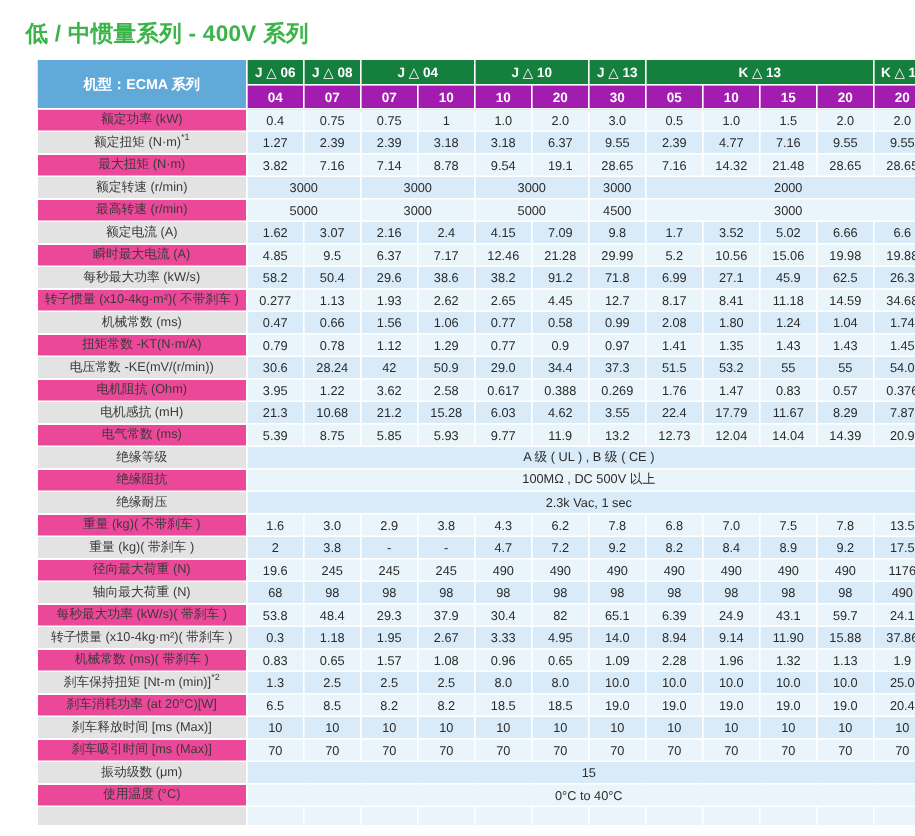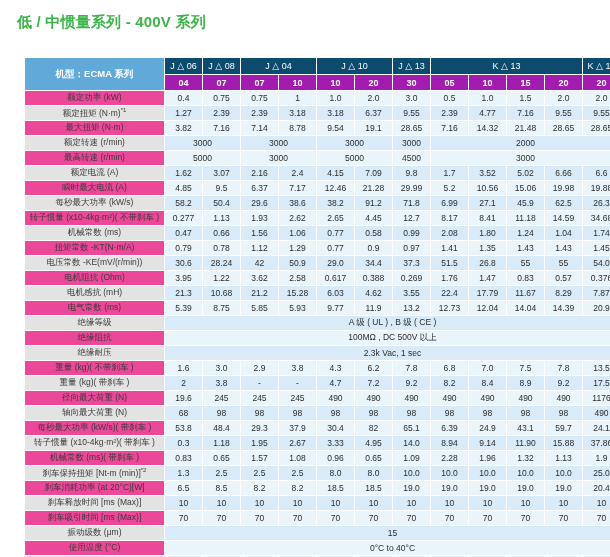--- a/index.html
+++ b/index.html
@@ -1,22 +1,22 @@
 <!DOCTYPE html>
 <html><head>
 <meta charset="utf-8">
 <style>
   html,body { margin:0; padding:0; background:#fff; }
   body { font-family:"Liberation Sans","DejaVu Sans",sans-serif; }
   .page { position:relative; width:610px; height:557px; background:#ffffff; overflow:hidden; }
-  .title { color:#3cb44a; font-weight:bold; font-size:15px; padding:13px 0 25px 17px; letter-spacing:0.2px; }
+  .title { color:#3cb44a; font-weight:bold; font-size:15px; padding:13px 0 7px 17px; letter-spacing:0.2px; }
   table.spec { border-collapse:collapse; margin-left:24px; width:596px; table-layout:fixed; }
   table.spec th, table.spec td { border:1px solid #ffffff; padding:0; text-align:center; vertical-align:middle; }
   th.corner { background:#61a9d9; color:#ffffff; font-weight:bold; font-size:9.5px; }
-  th.group  { background:#0c4a6e; color:#ffffff; font-weight:normal; font-size:9px; height:16px; }
+  th.group  { background:#15803d; color:#ffffff; font-weight:bold; font-size:9px; height:16px; }
   th.subcol { background:#a21caf; color:#ffffff; font-weight:bold; font-size:9px; height:15px; }
   th.rowlabel { text-align:left; padding-left:4px; font-weight:normal; color:#3a3a3a;
                 font-size:8.5px; white-space:nowrap; overflow:hidden; height:14px; }
   td.cell { color:#2b2b2b; font-size:8.5px; height:14px; }
   tr.light th.rowlabel { background:#ec4899; }
   tr.dark  th.rowlabel { background:#e3e3e3; }
   tr.light td.cell { background:#e9f4fb; }
   tr.dark  td.cell { background:#d9ebf8; }
   tr.partial th.rowlabel { background:#e3e3e3; height:12px; }
   tr.partial td.cell { background:#e9f4fb; height:12px; }
@@ -224,21 +224,21 @@
         <tr class="dark">
           <th class="rowlabel">电压常数 -KE(mV/(r/min))</th>
           <td class="cell">30.6</td>
           <td class="cell">28.24</td>
           <td class="cell">42</td>
           <td class="cell">50.9</td>
           <td class="cell">29.0</td>
           <td class="cell">34.4</td>
           <td class="cell">37.3</td>
           <td class="cell">51.5</td>
-          <td class="cell">26.8</td>
+          <td class="cell">53.2</td>
           <td class="cell">55</td>
           <td class="cell">55</td>
           <td class="cell">54.0</td>
         </tr>
         <tr class="light">
           <th class="rowlabel">电机阻抗 (Ohm)</th>
           <td class="cell">3.95</td>
           <td class="cell">1.22</td>
           <td class="cell">3.62</td>
           <td class="cell">2.58</td>

